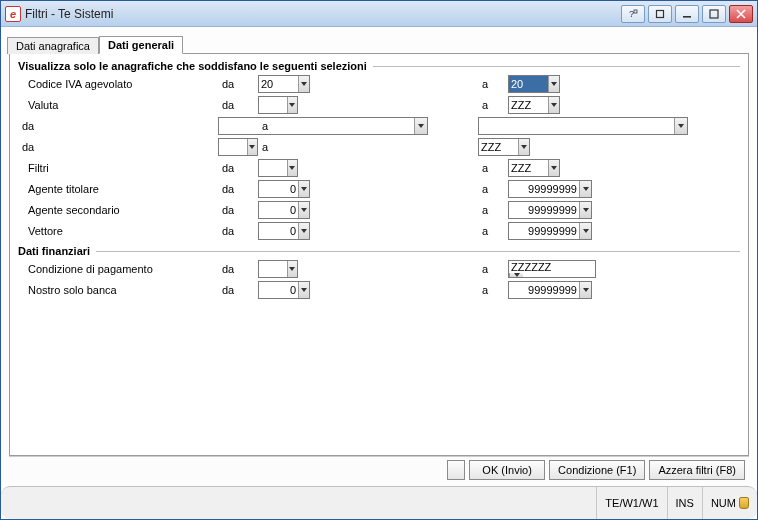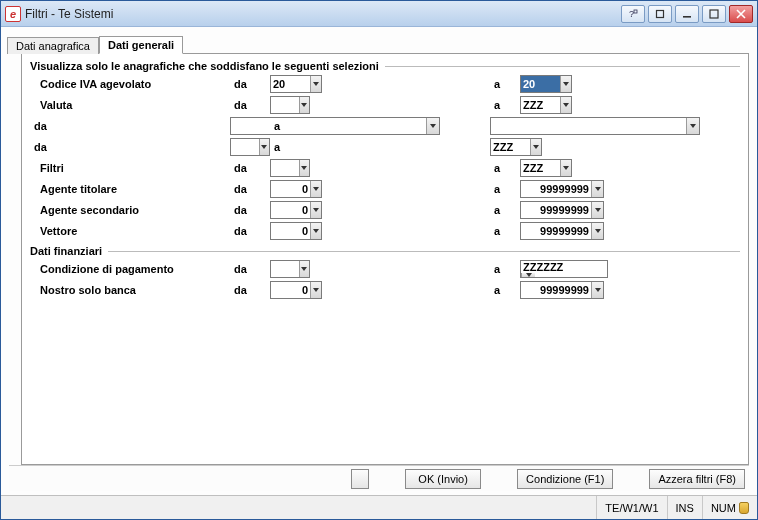--- a/index.html
+++ b/index.html
@@ -86,40 +86,38 @@
     z-index: 2;
     top: 1px;
     border-bottom: 1px solid #fff;
   }
   .tabpanel {
     border: 1px solid #9a9a9a;
     background: #fff;
     flex: 1 1 auto;
     padding: 6px 8px;
     overflow: hidden;
-    margin-left: 12px;
   }
 
   .fieldset {
     position: relative;
   }
   .legend-wrap {
     display:flex; align-items:center; gap:6px;
     margin-bottom: 2px;
   }
   .legend-wrap .hr { flex:1; height:1px; background:#bbb; }
   .legend-wrap .txt { font-weight:bold; }
 
   .row {
     display: grid;
     grid-template-columns: 200px 40px 220px 30px 220px;
     align-items: center;
     height: 20px;
     margin: 1px 0;
-    font-weight: bold;
   }
   .row .lbl { padding-left: 10px; }
   .row .da, .row .a { text-align: left; padding-left: 4px;}
   .combo {
     display: inline-flex;
     align-items: stretch;
     height: 18px;
     border: 1px solid #7a7a7a;
     background: #fff;
     vertical-align: middle;
@@ -165,31 +163,31 @@
     background: #fcfcfc;
   }
   .btn {
     height: 20px;
     padding: 0 8px;
     border: 1px solid #8a8a8a;
     background: linear-gradient(#fdfdfd,#e6e6e6);
     font: inherit;
     cursor: default;
     min-width: 76px;
-    margin-left: 32px;
   }
   .btn.empty { min-width: 18px; width:18px; padding:0; }
 
   .statusbar {
-    height: 24px;
+    height: 33px;
     border-top: 1px solid #bfbfbf;
     background: #f0f0f0;
     display:flex;
     align-items:stretch;
     font-size: 11px;
+    border-radius: 9px;
   }
   .statusbar .cell {
     border-left:1px solid #c8c8c8;
     padding: 2px 8px;
     display:flex; align-items:center;
     white-space: nowrap;
   }
   .statusbar .grow { flex:1; border-left:none;}
   .db-icon {
     width:10px;height:12px;

